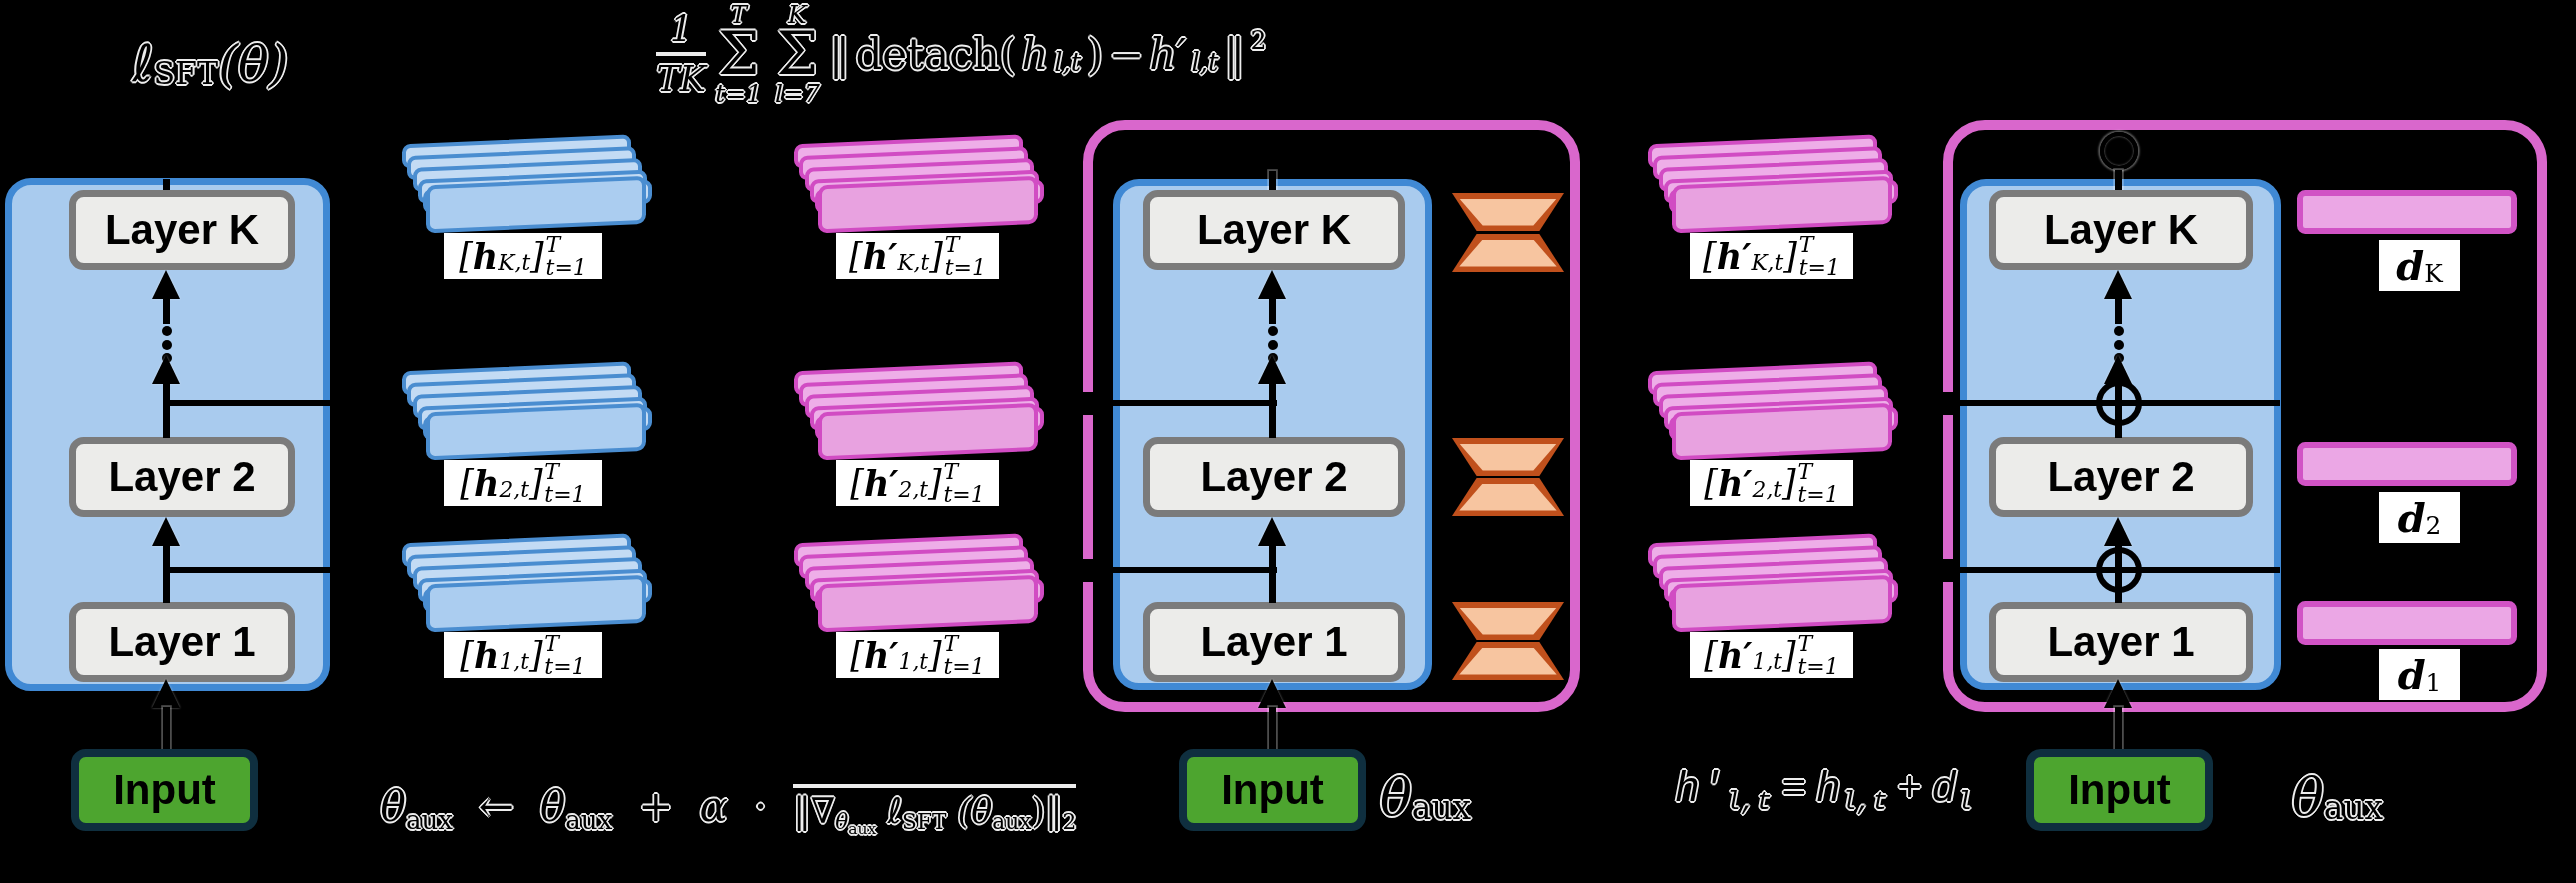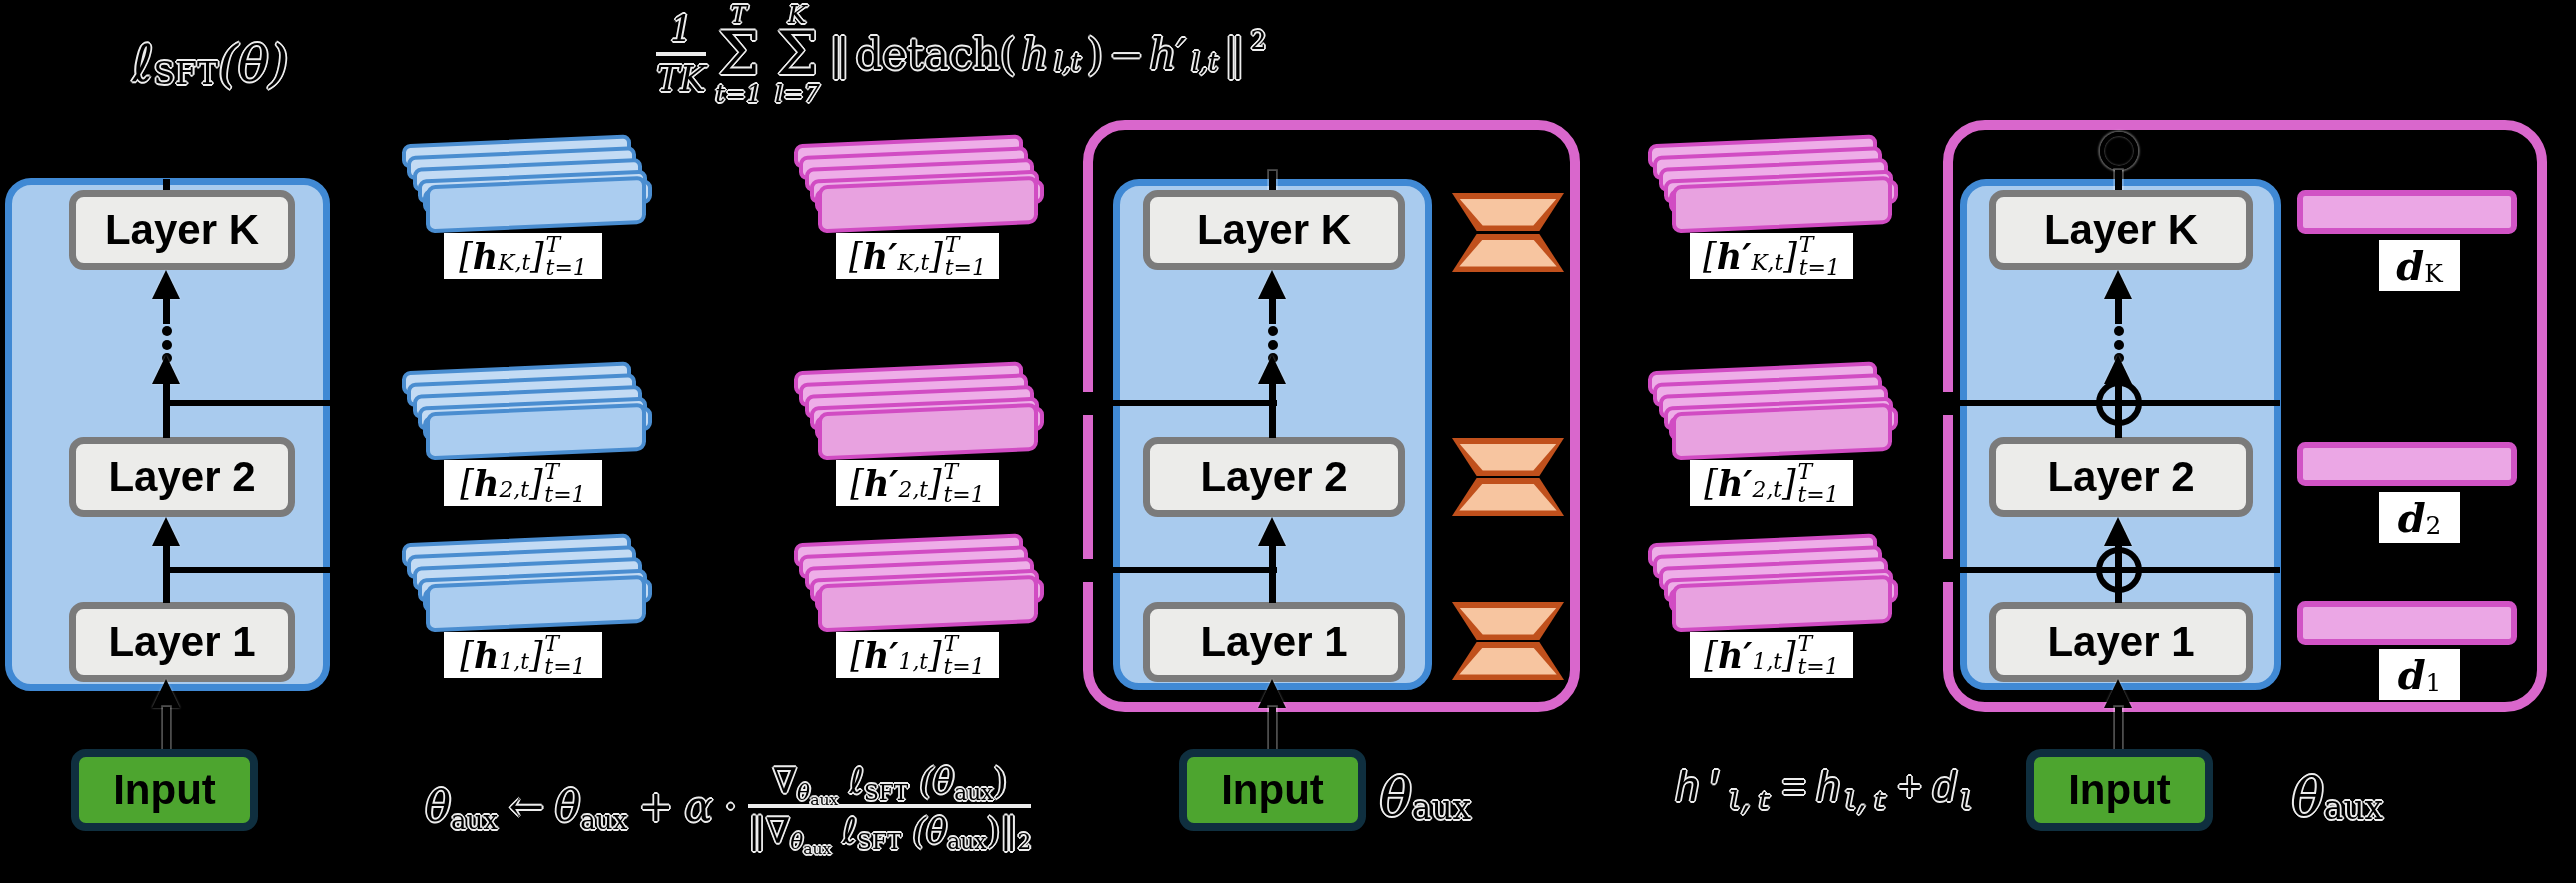--- a/index.html
+++ b/index.html
@@ -425,33 +425,28 @@
   </div>
 
   <div class="m" style="left:1668px;top:755px;width:311px;height:70px;font-size:42px;gap:9.2px;font-family:Liberation Mono, monospace;">
     <span><span>h′</span><span class="sb">l,t</span></span>
     <span class="up">=</span>
     <span><span>h</span><span class="sb">l,t</span></span>
     <span class="up">+</span>
     <span><span>d</span><span class="sb">l</span></span>
   </div>
 
-  <div class="m" style="left:362px;top:731px;width:733px;height:150px;font-size:42px;gap:11px;">
+  <div class="m" style="left:362px;top:731px;width:733px;height:150px;font-size:42px;gap:26px;">
     <span><span>θ</span><span class="sb up">aux</span></span>
     <span class="up">←</span>
     <span><span>θ</span><span class="sb up">aux</span></span>
     <span class="up">+</span>
     <span>α</span>
     <span class="up">·</span>
     <span class="frac" style="font-size:35px;">
-      <span>
-        <span class="up">∇</span><span class="sb"><span>θ</span><span class="sb2 up">aux</span></span>
-        <span>ℓ</span><span class="sb up">SFT</span>
-        <span>(θ</span><span class="sb up">aux</span><span class="up">)</span>
-      </span>
       <span class="fbar"></span>
       <span>
         <span class="up">‖</span><span class="up">∇</span><span class="sb"><span>θ</span><span class="sb2 up">aux</span></span>
         <span>ℓ</span><span class="sb up">SFT</span>
         <span>(θ</span><span class="sb up">aux</span><span class="up">)</span><span class="up">‖</span><span class="sb up">2</span>
       </span>
     </span>
   </div>
 
 </div>

